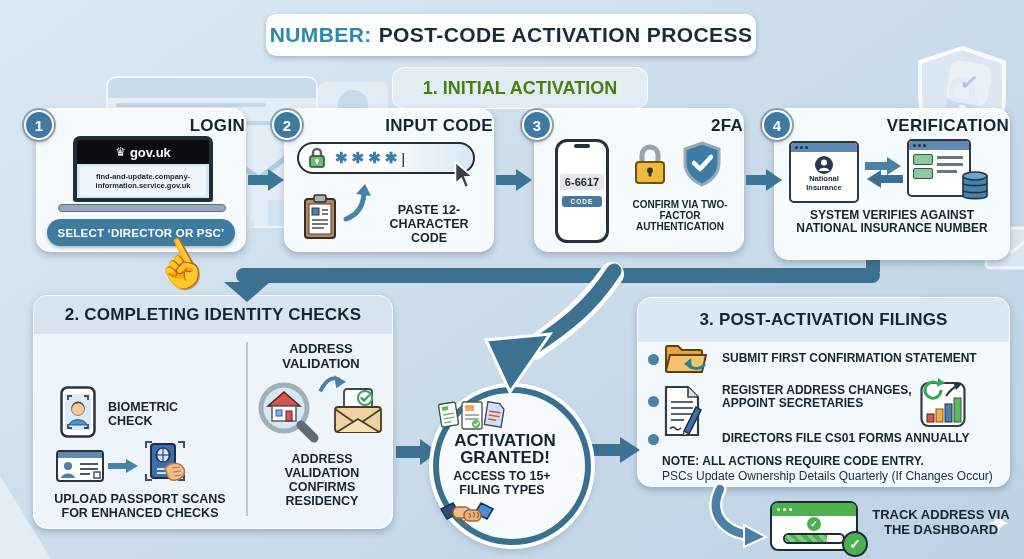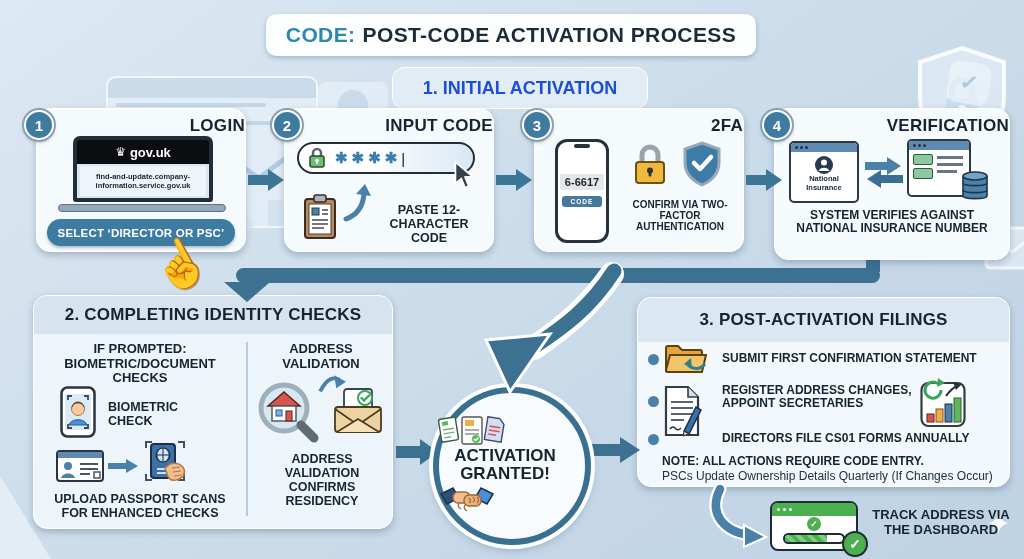--- a/index.html
+++ b/index.html
@@ -71,27 +71,27 @@
   <svg class="bgdeco" style="left:984px; top:226px;" width="56" height="44" viewBox="0 0 56 44">
     <rect x="2" y="2" width="52" height="40" rx="4" fill="rgba(240,247,252,.5)" stroke="rgba(255,255,255,.7)" stroke-width="3"></rect>
     <path d="M2 6 L28 26 L54 6" fill="none" stroke="rgba(255,255,255,.7)" stroke-width="3"></path>
   </svg>
   <div class="bgdeco" style="left:0; top:440px; width:170px; height:119px; background:rgba(230,240,248,.85);
               clip-path:polygon(0 30%, 30% 100%, 0 100%);"></div>
 
   <div class="abs" style="left:266px; top:14px; width:490px; height:42px; background:#fcfefe; border-radius:10px;
               box-shadow:0 2px 5px rgba(45,70,100,.3); display:flex; align-items:center;
               justify-content:center; gap:7px; font-size:21px; font-weight:bold; letter-spacing:.4px; z-index:2;">
-    <span style="color:#2d89ac;">CODE:</span>
+    <span style="color:#2d89ac;">NUMBER:</span>
     <span style="color:#1b2b3a;">POST-CODE ACTIVATION PROCESS</span>
   </div>
 
   <div class="abs" style="left:392px; top:67px; width:256px; height:42px; background:#e2ecf5; border:1px solid #fff;
               border-radius:12px; display:flex; align-items:center; justify-content:center;
-              font-size:18px; font-weight:bold; color:#1d4ed8; z-index:1;">
+              font-size:18px; font-weight:bold; color:#4d7c0f; z-index:1;">
     <span>1. INITIAL ACTIVATION</span>
   </div>
 
   <div class="conn" style="left:866px; top:254px; width:14px; height:18px;"></div>
   <div class="conn" style="left:236px; top:268px; width:644px; height:15px; border-radius:8px;"></div>
   <div class="flow-arrow" style="left:224px; top:282px; width:0; height:0; border-left:23px solid transparent;
               border-right:23px solid transparent; border-top:20px solid #3c7192;"></div>
 
   <svg class="flow-arrow" style="left:248px; top:167px;" width="36" height="26" viewBox="0 0 36 26">
       <path d="M0 8 H20 V2 L36 13 L20 24 V18 H0 Z" fill="#3c7697"></path>
@@ -262,21 +262,20 @@
       <path d="M2 13 c0 3.5 24 3.5 24 0 M2 20 c0 3.5 24 3.5 24 0" fill="none" stroke="#1f3347" stroke-width="1.6"></path>
     </svg>
     <div class="cap abs" style="left:10px; right:10px; top:100px; font-size:12px;">SYSTEM VERIFIES AGAINST NATIONAL INSURANCE NUMBER</div>
   </div>
 
   <div class="card" style="left:33px; top:295px; width:360px; height:234px; background:#eef5fa;">
     <div class="band">
       <span>2. COMPLETING IDENTITY CHECKS</span>
     </div>
     <div class="abs" style="left:0; right:0; top:38px; bottom:0;">
-      <div class="cap abs" style="left:8px; top:8px; width:196px; font-size:13px;">IF PROMPTED: BIOMETRIC/DOCUMENT CHECKS</div>
       <svg class="abs" style="left:26px; top:52px;" width="36" height="52" viewBox="0 0 36 52">
         <rect x="1.5" y="1.5" width="33" height="49" rx="6" fill="#fff" stroke="#2a3340" stroke-width="2.5"></rect>
         <rect x="5" y="8" width="26" height="36" fill="#dceaf5"></rect>
         <path d="M8 14 V10 H12 M24 10 H28 V14 M28 38 V42 H24 M12 42 H8 V38" fill="none" stroke="#3a4a5a" stroke-width="1.8"></path>
         <circle cx="18" cy="23" r="6.5" fill="#f6c9a0" stroke="#b07a43"></circle>
         <path d="M11.5 22 a6.5 6.5 0 0 1 13 0 l-2.5 -3.5 a8 8 0 0 0 -8 0 Z" fill="#574633"></path>
         <path d="M9 39 c2 -7 16 -7 18 0 Z" fill="#4a90d9" stroke="#2a5a8a"></path>
       </svg>
       <div class="cap abs" style="left:74px; top:66px; width:100px; text-align:left; font-size:12.5px;">BIOMETRIC CHECK</div>
       <svg class="abs" style="left:22px; top:116px;" width="48" height="32" viewBox="0 0 48 32">
@@ -349,20 +348,21 @@
         <path d="M13 23 l1.5 1.5 l3 -3" stroke="#fff" stroke-width="1.4" fill="none"></path>
       </svg>
       <svg width="20" height="27" style="transform:rotate(9deg);">
         <path d="M1 2 H13 L18 7 V25 H1 Z" fill="#cfe0f2" stroke="#446" stroke-width="1.4"></path>
         <line x1="4" y1="11" x2="15" y2="11" stroke="#d9534f" stroke-width="1.6"></line>
         <line x1="4" y1="15" x2="15" y2="15" stroke="#d9534f" stroke-width="1.6"></line>
         <line x1="4" y1="19" x2="12" y2="19" stroke="#d9534f" stroke-width="1.6"></line>
       </svg>
     </div>
     <div class="cap" style="font-size:17px; line-height:1.03; width:132px;">ACTIVATION GRANTED!</div>
+    <div class="cap" style="font-size:12.5px; line-height:1.15; width:126px; margin-top:2px;">ACCESS TO 15+ FILING TYPES</div>
     <svg width="56" height="32" viewBox="0 0 56 32" style="margin-top:2px;">
       <path d="M2 10 L14 4 L20 14 L8 20 Z" fill="#2f4f7a" stroke="#1c3050" stroke-width="1.5"></path>
       <path d="M54 10 L42 4 L36 14 L48 20 Z" fill="#4a90d9" stroke="#1c3050" stroke-width="1.5"></path>
       <rect x="14" y="8" width="17" height="11" rx="5" fill="#f2bd8f" stroke="#9c6a38" stroke-width="1.5"></rect>
       <rect x="25" y="11" width="17" height="11" rx="5" fill="#eeb07a" stroke="#9c6a38" stroke-width="1.5"></rect>
       <path d="M30 14 q3 3 0 5 M34 13 q3 3 0 5 M38 13 q3 3 0 6" stroke="#9c6a38" stroke-width="1.3" fill="none"></path>
       <path d="M20 19 q-2 4 2 6 M26 21 q-2 4 2 6" stroke="#9c6a38" stroke-width="1.3" fill="none"></path>
     </svg>
   </div>
 

